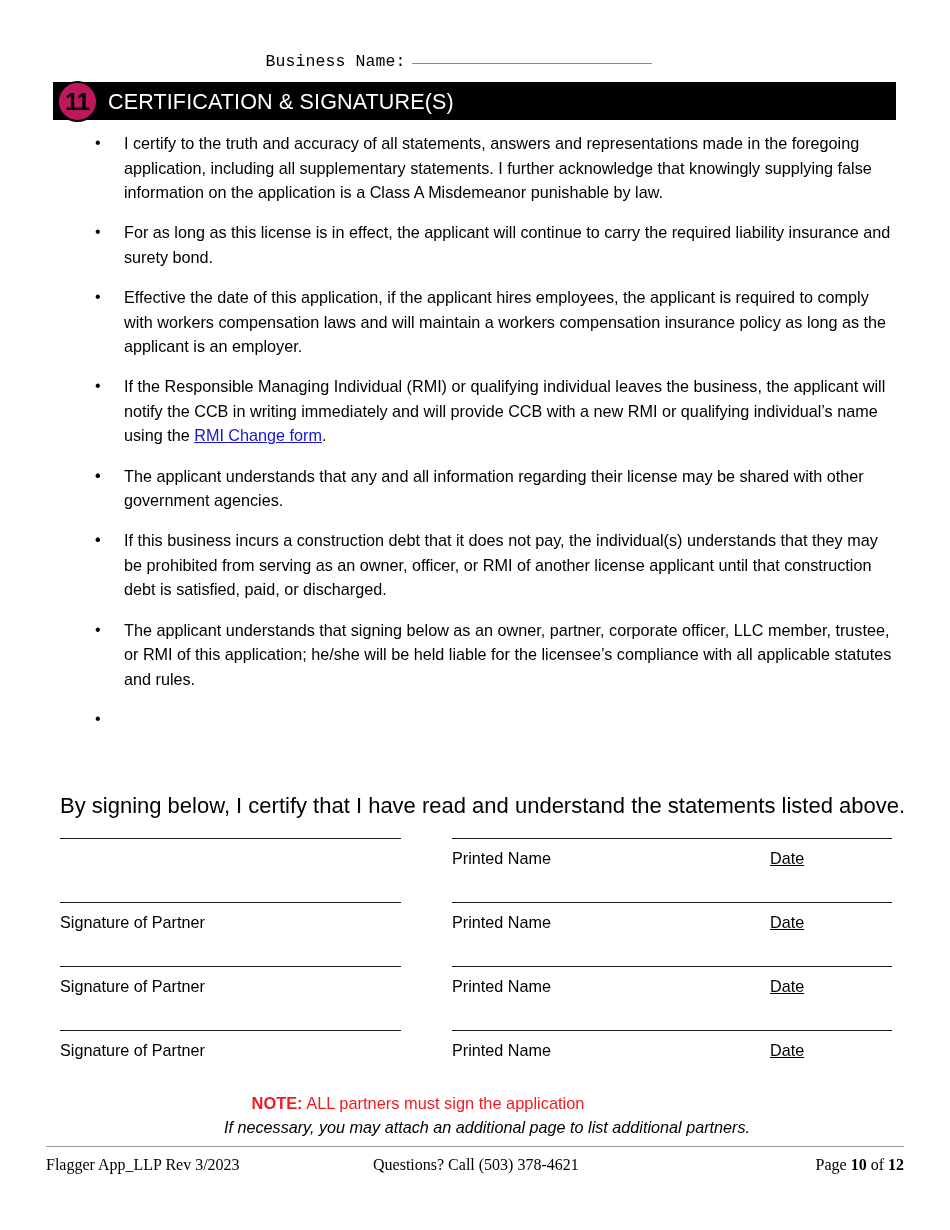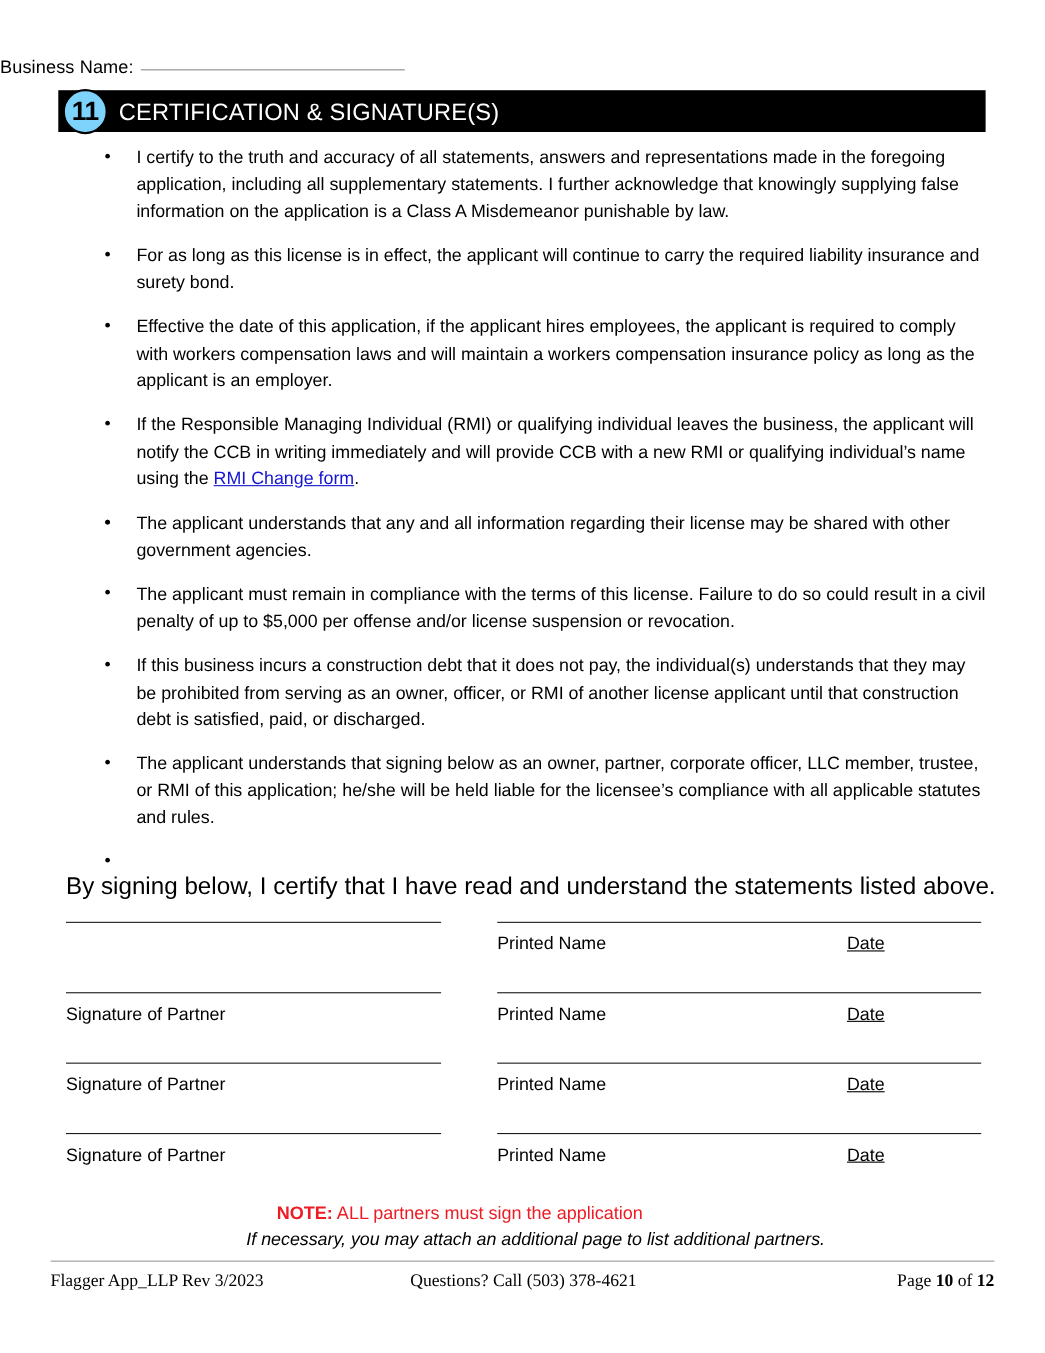--- a/index.html
+++ b/index.html
@@ -15,24 +15,24 @@
     color: #000000;
     overflow: hidden;
   }
 
   
   .biz-line {
     position: absolute;
     top: 52px;
     left: 0;
     width: 950px;
-    text-align: left;
+    text-align: center;
     padding-right: 33px;
     box-sizing: border-box;
-    font-family: Liberation Sans, sans-serif;
+    font-family: Liberation Mono, monospace;
     font-size: 16.5px;
     white-space: nowrap;
   }
   .biz-label { letter-spacing: .1px; }
   .biz-rule {
     display: inline-block;
     width: 240px;
     border-bottom: 1px solid #8b8b8b;
     margin-left: 6px;
     vertical-align: 2px;
@@ -59,21 +59,21 @@
     letter-spacing: .15px;
     white-space: nowrap;
   }
   .badge {
     position: absolute;
     top: 81px;
     left: 57px;
     width: 41px;
     height: 41px;
     border-radius: 50%;
-    background: #7dd3fc;
+    background: #be185d;
     border: 2px solid #000000;
     box-sizing: border-box;
     color: #000000;
     font-size: 24px;
     font-weight: 700;
     line-height: 37px;
     text-align: center;
     letter-spacing: -.5px;
   }
 
@@ -215,21 +215,20 @@
   </div>
   <div class="bullet">
     <span class="dot">•</span>
   </div>
   <div class="bullet">
     <span class="dot">•</span>
     <span>The applicant understands that any and all information regarding their license may be shared with other government agencies.</span>
   </div>
   <div class="bullet">
     <span class="dot">•</span>
-    <span>The applicant must remain in compliance with the terms of this license.  Failure to do so could result in a civil penalty of up to $5,000 per offense and/or license suspension or revocation.</span>
   </div>
   <div class="bullet">
     <span class="dot">•</span>
     <span>If this business incurs a construction debt that it does not pay, the individual(s) understands that they may be prohibited from serving as an owner, officer, or RMI of another license applicant until that construction debt is satisfied, paid, or discharged.</span>
   </div>
   <div class="bullet">
     <span class="dot">•</span>
     <span>The applicant understands that signing below as an owner, partner, corporate officer, LLC member, trustee, or RMI of this application; he/she will be held liable for the licensee’s compliance with all applicable statutes and rules.</span>
   </div>
   <div class="bullet">

